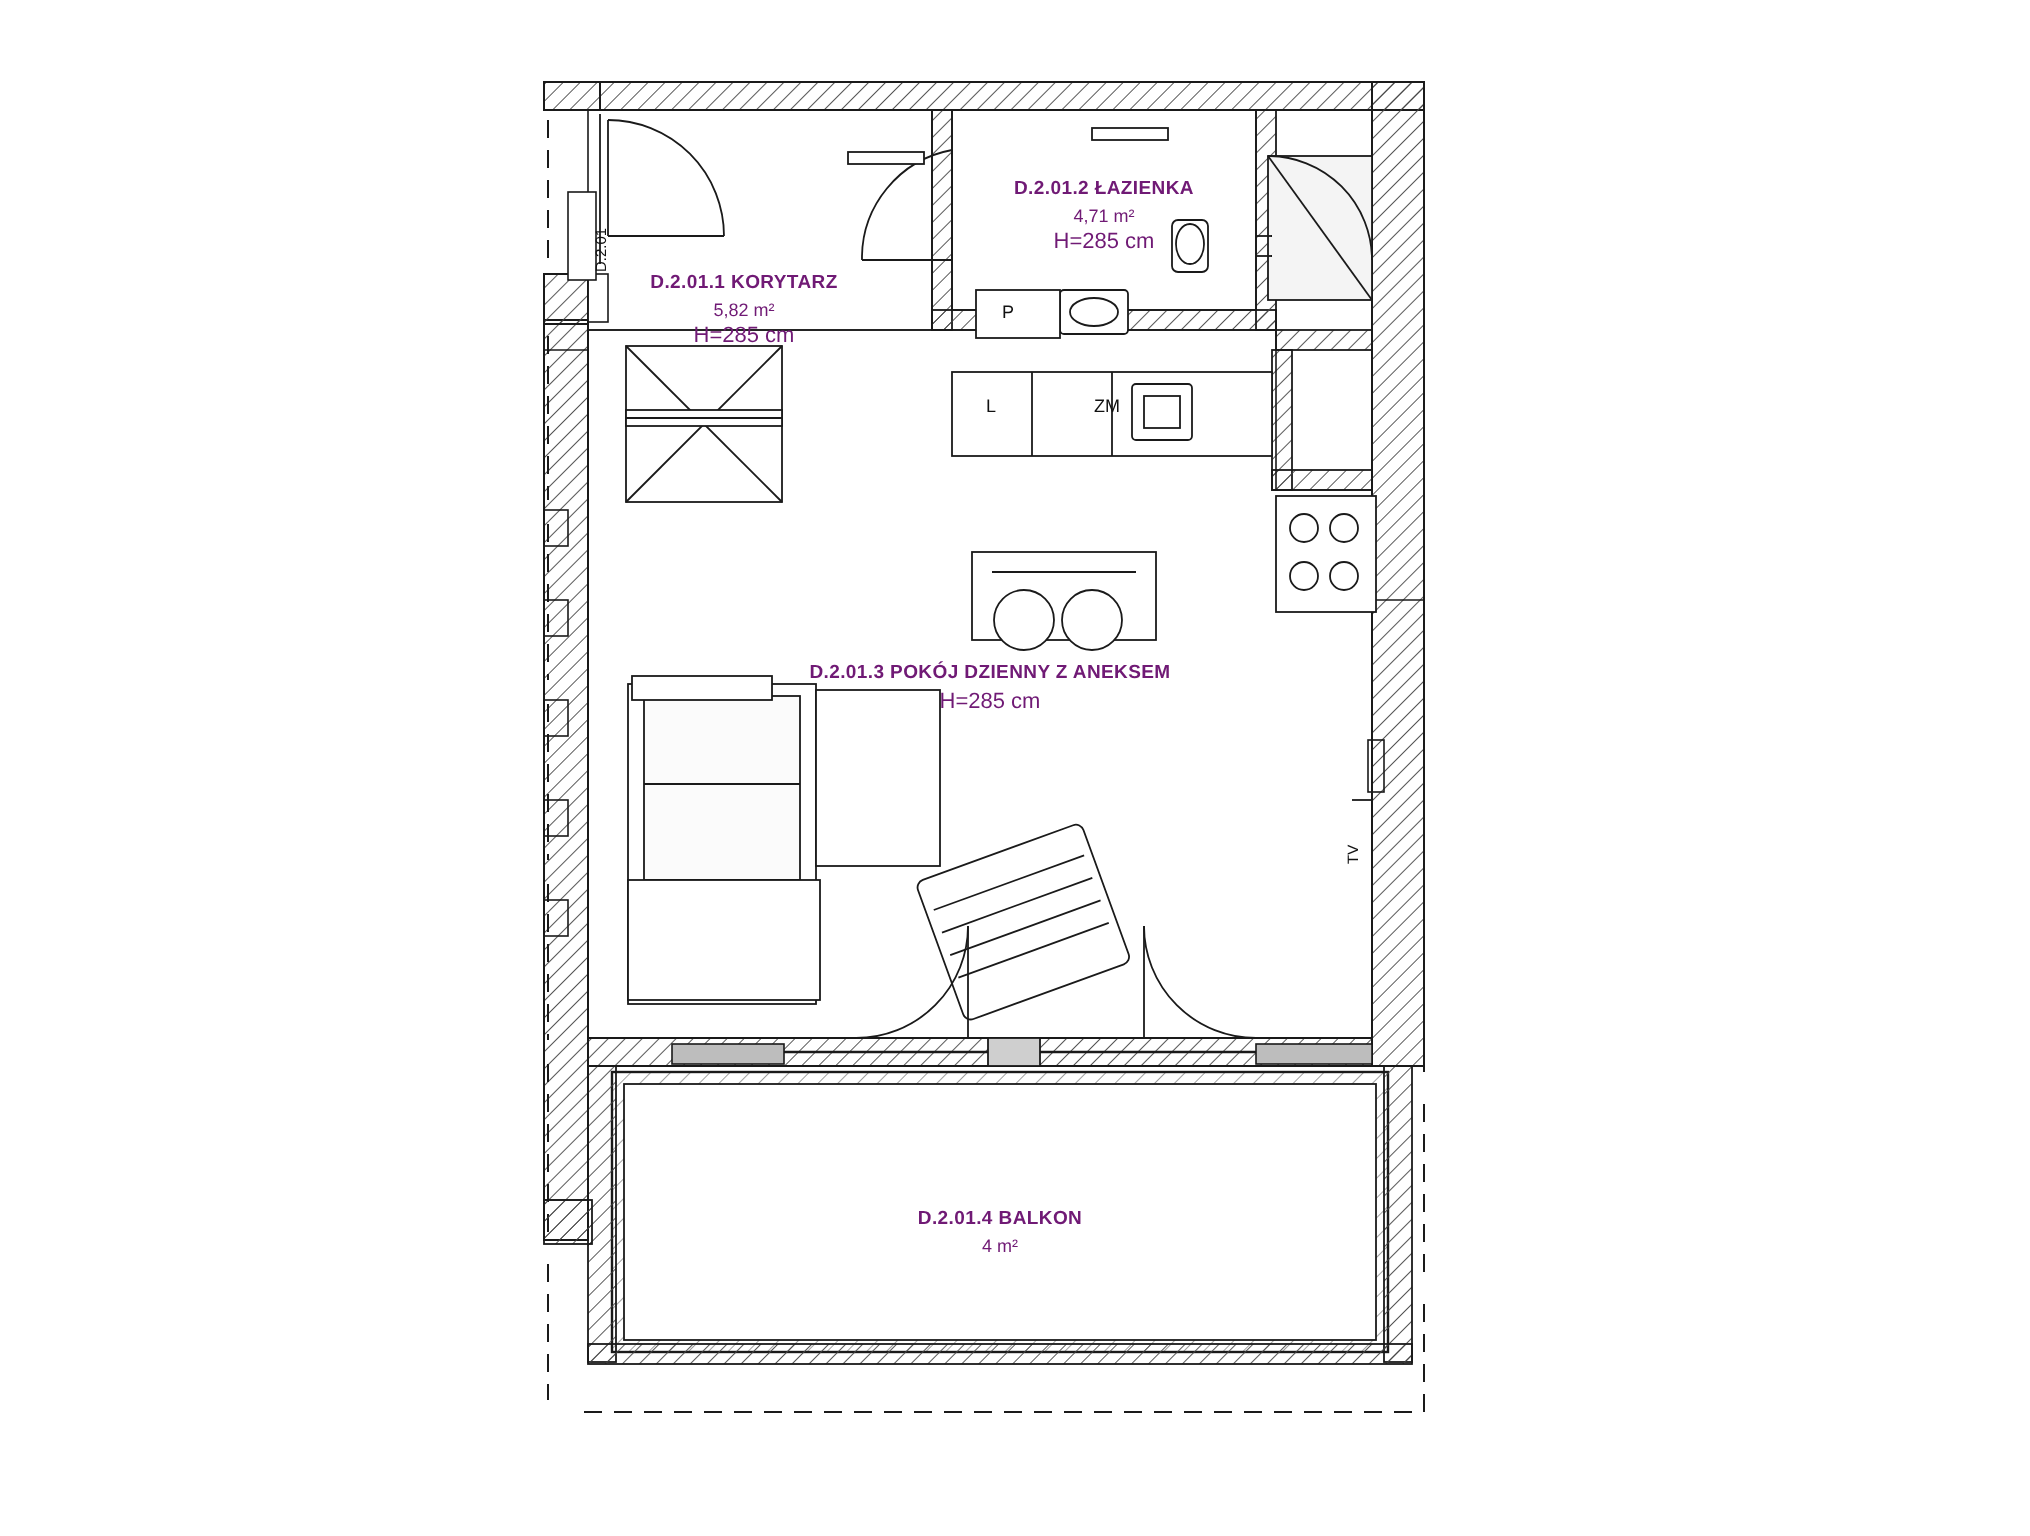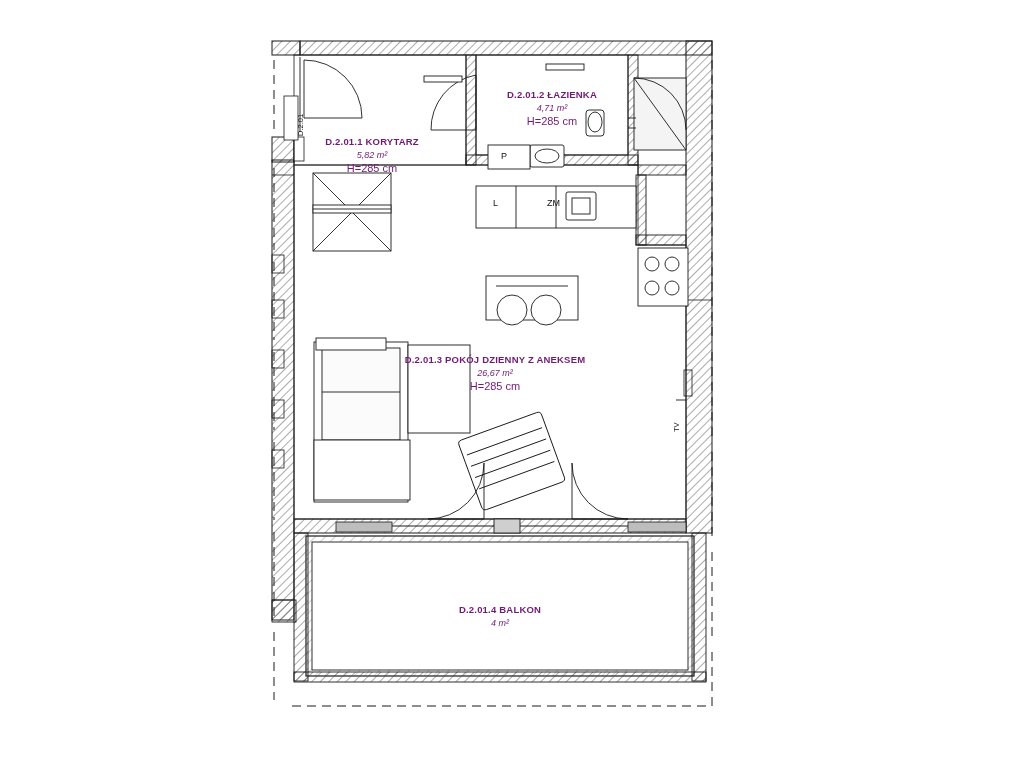--- a/index.html
+++ b/index.html
@@ -30,21 +30,20 @@
   }
   .room-label .name {
     font-size: 9.5px;
     font-weight: bold;
     letter-spacing: 0.2px;
     display: block;
   }
   .room-label .area {
     font-size: 9px;
     display: block;
-    font-style: italic;
   }
   .room-label .height {
     font-size: 11px;
     display: block;
   }
   .vert-label {
     position: absolute;
     font-size: 7.5px;
     color: #111;
     white-space: nowrap;
@@ -280,23 +279,22 @@
   <span class="area">5,82 m²</span>
   <span class="height">H=285 cm</span>
 </div>
 
 <div class="room-label" style="left:472px; top:89px; width:160px;">
   <span class="name">D.2.01.2 ŁAZIENKA</span>
   <span class="area">4,71 m²</span>
   <span class="height">H=285 cm</span>
 </div>
 
-<div class="room-label" style="left:345px; top:354px; width:300px;text-align:center;">
+<div class="room-label" style="left:345px; top:331px; width:300px;text-align:center;">
   <span class="name">D.2.01.3 POKÓJ DZIENNY Z ANEKSEM</span>
-  <span class="area">26,67 m²</span>
   <span class="height">H=285 cm</span>
 </div>
 
 <div class="room-label" style="left:395px; top:604px; width:210px;text-align:center;">
   <span class="name">D.2.01.4 BALKON</span>
   <span class="area">4 m²</span>
 </div>
 
 <div class="vert-label" style="left:296px; top:136px;">D.2.01</div>
 <div class="vert-label" style="left:672px; top:432px;">TV</div>

